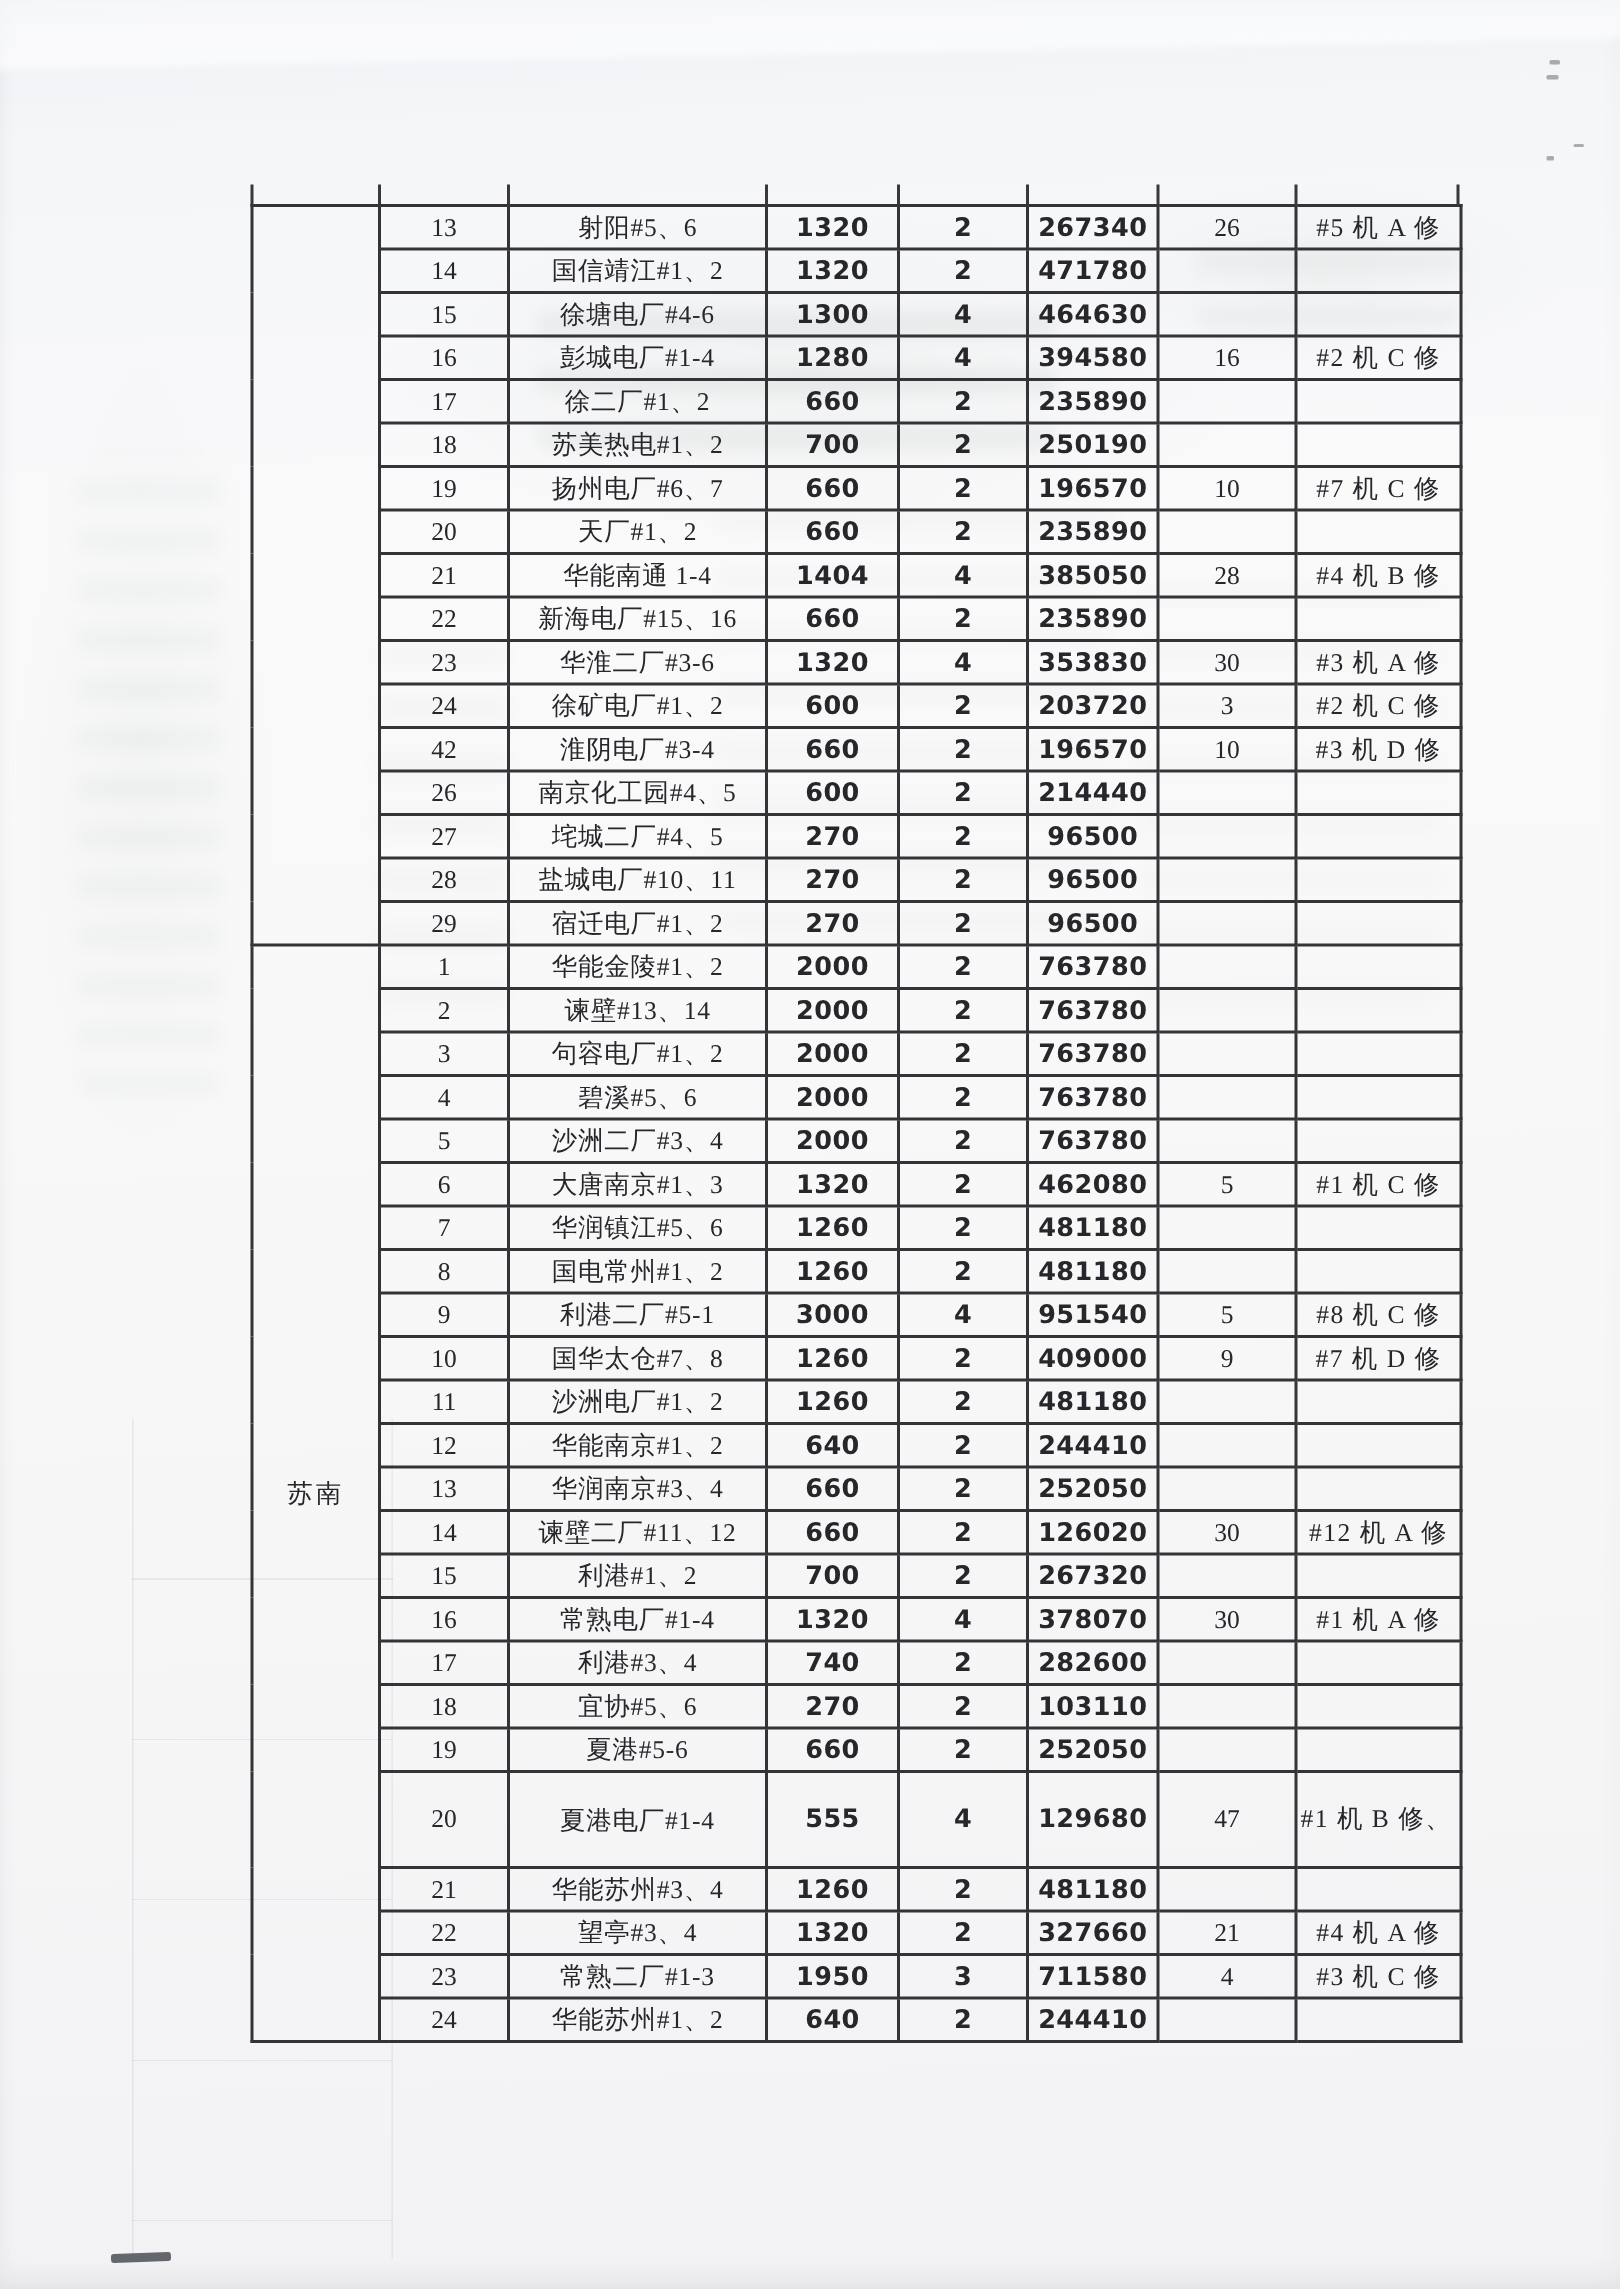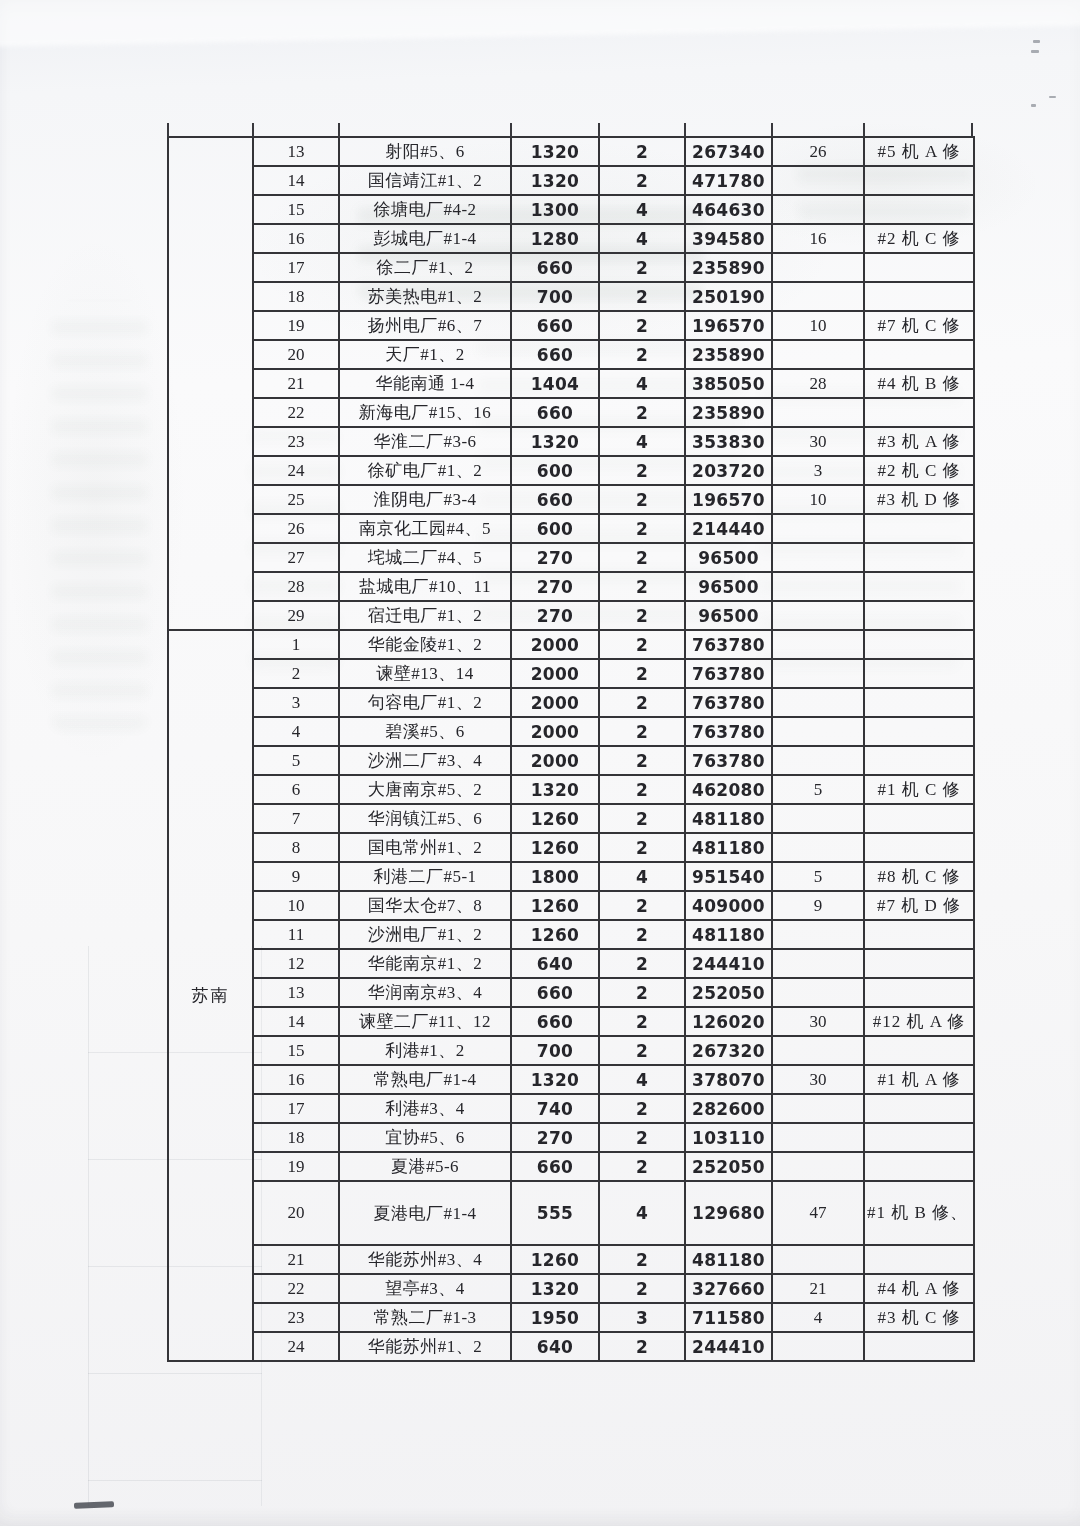--- a/index.html
+++ b/index.html
@@ -145,21 +145,21 @@
             <td class="cell-no">14</td>
             <td class="cell-name">国信靖江#1、2</td>
             <td class="cell-capacity">1320</td>
             <td class="cell-units">2</td>
             <td class="cell-energy">471780</td>
             <td class="cell-days"></td>
             <td class="cell-remark"></td>
           </tr>
           <tr>
             <td class="cell-no">15</td>
-            <td class="cell-name">徐塘电厂#4-2</td>
+            <td class="cell-name">徐塘电厂#4-6</td>
             <td class="cell-capacity">1300</td>
             <td class="cell-units">4</td>
             <td class="cell-energy">464630</td>
             <td class="cell-days"></td>
             <td class="cell-remark"></td>
           </tr>
           <tr>
             <td class="cell-no">16</td>
             <td class="cell-name">彭城电厂#1-4</td>
             <td class="cell-capacity">1280</td>
@@ -234,21 +234,21 @@
           <tr>
             <td class="cell-no">24</td>
             <td class="cell-name">徐矿电厂#1、2</td>
             <td class="cell-capacity">600</td>
             <td class="cell-units">2</td>
             <td class="cell-energy">203720</td>
             <td class="cell-days">3</td>
             <td class="cell-remark">#2 机 C 修</td>
           </tr>
           <tr>
-            <td class="cell-no">25</td>
+            <td class="cell-no">42</td>
             <td class="cell-name">淮阴电厂#3-4</td>
             <td class="cell-capacity">660</td>
             <td class="cell-units">2</td>
             <td class="cell-energy">196570</td>
             <td class="cell-days">10</td>
             <td class="cell-remark">#3 机 D 修</td>
           </tr>
           <tr>
             <td class="cell-no">26</td>
             <td class="cell-name">南京化工园#4、5</td>
@@ -326,21 +326,21 @@
             <td class="cell-no">5</td>
             <td class="cell-name">沙洲二厂#3、4</td>
             <td class="cell-capacity">2000</td>
             <td class="cell-units">2</td>
             <td class="cell-energy">763780</td>
             <td class="cell-days"></td>
             <td class="cell-remark"></td>
           </tr>
           <tr>
             <td class="cell-no">6</td>
-            <td class="cell-name">大唐南京#5、2</td>
+            <td class="cell-name">大唐南京#1、3</td>
             <td class="cell-capacity">1320</td>
             <td class="cell-units">2</td>
             <td class="cell-energy">462080</td>
             <td class="cell-days">5</td>
             <td class="cell-remark">#1 机 C 修</td>
           </tr>
           <tr>
             <td class="cell-no">7</td>
             <td class="cell-name">华润镇江#5、6</td>
             <td class="cell-capacity">1260</td>
@@ -354,21 +354,21 @@
             <td class="cell-name">国电常州#1、2</td>
             <td class="cell-capacity">1260</td>
             <td class="cell-units">2</td>
             <td class="cell-energy">481180</td>
             <td class="cell-days"></td>
             <td class="cell-remark"></td>
           </tr>
           <tr>
             <td class="cell-no">9</td>
             <td class="cell-name">利港二厂#5-1</td>
-            <td class="cell-capacity">1800</td>
+            <td class="cell-capacity">3000</td>
             <td class="cell-units">4</td>
             <td class="cell-energy">951540</td>
             <td class="cell-days">5</td>
             <td class="cell-remark">#8 机 C 修</td>
           </tr>
           <tr>
             <td class="cell-no">10</td>
             <td class="cell-name">国华太仓#7、8</td>
             <td class="cell-capacity">1260</td>
             <td class="cell-units">2</td>

